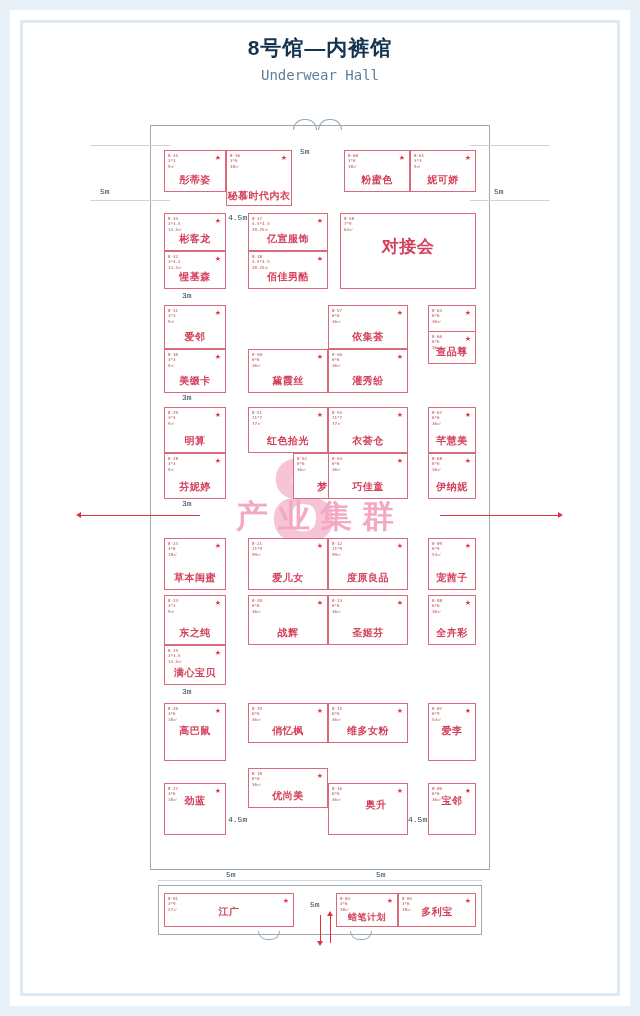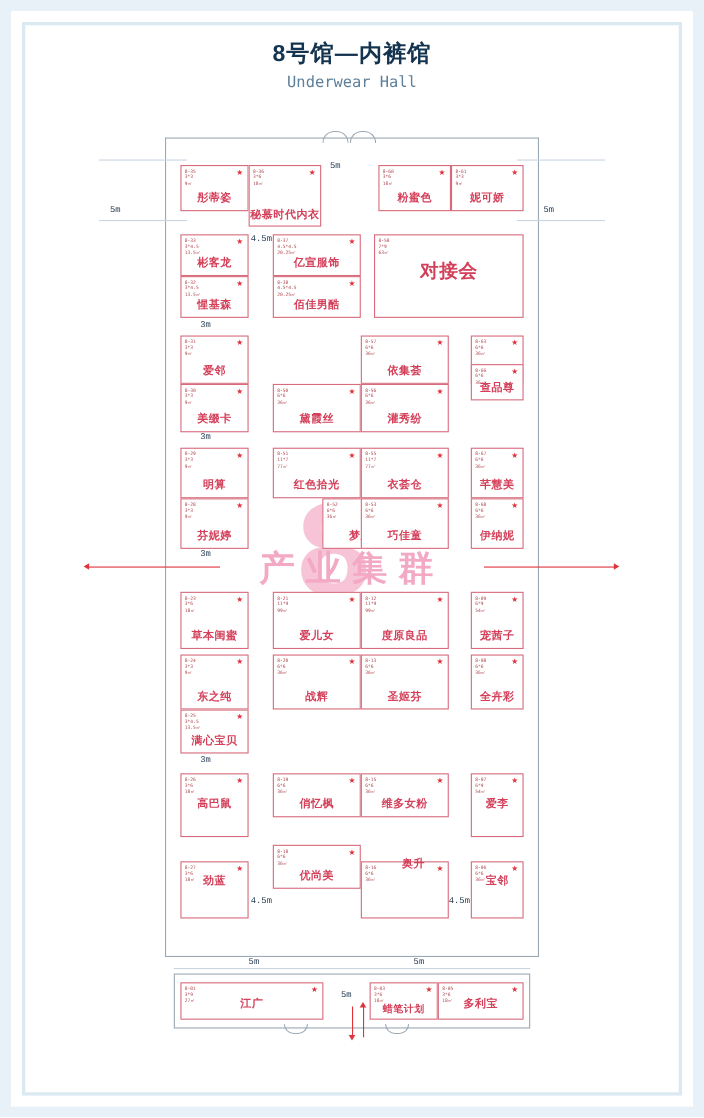--- a/index.html
+++ b/index.html
@@ -395,21 +395,21 @@
 3*6
 18㎡</div>
     <div class="star">★</div>
     <div class="name" style="bottom:26px;">劲蓝</div>
   </div>
   <div class="booth" style="left:178px;top:658px;width:80px;height:52px;">
     <div class="code">8-16
 6*6
 36㎡</div>
     <div class="star">★</div>
-    <div class="name" style="bottom:42px;padding-left:16px;">奥升</div>
+    <div class="name" style="bottom:22px;padding-left:16px;">奥升</div>
   </div>
   <div class="booth" style="left:278px;top:658px;width:48px;height:52px;">
     <div class="code">8-06
 6*6
 36㎡</div>
     <div class="star">★</div>
     <div class="name" style="bottom:26px;">宝邻</div>
   </div>
 
   <div class="booth" style="left:14px;top:768px;width:130px;height:34px;">

